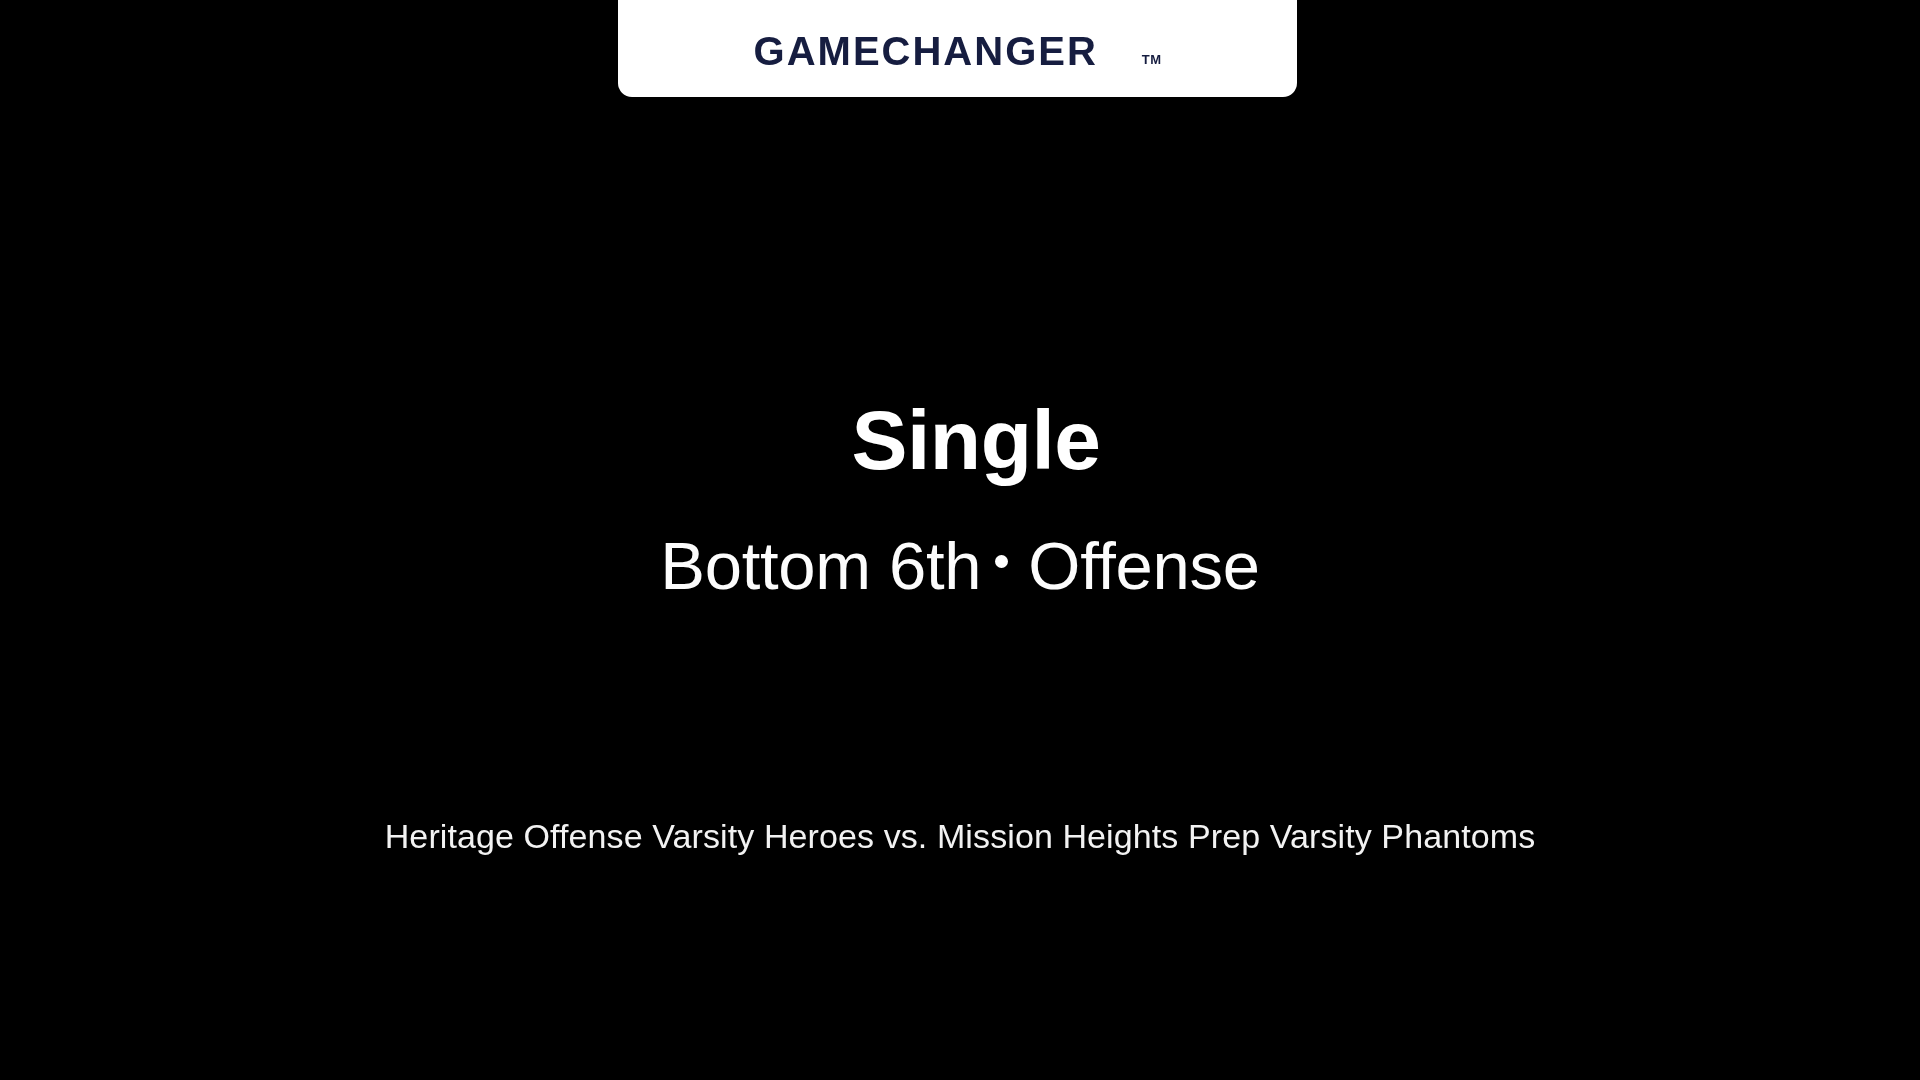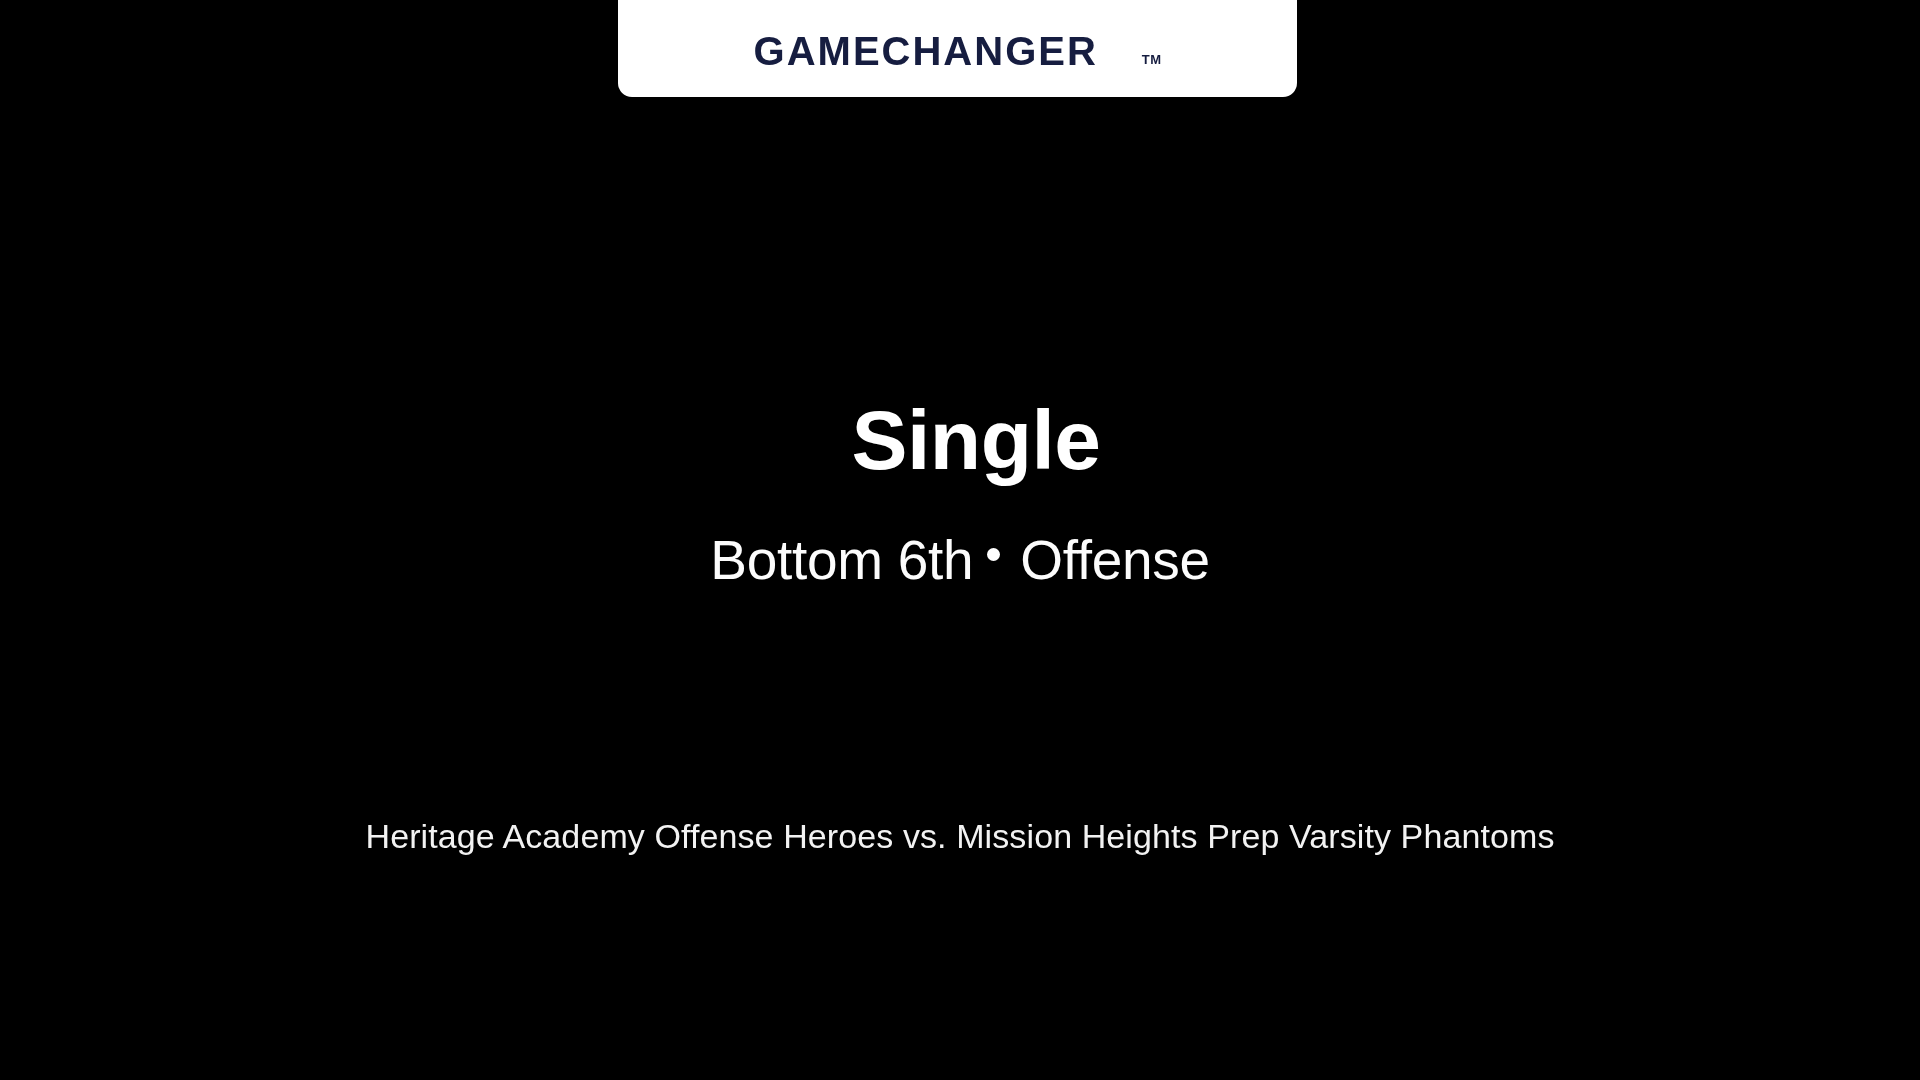--- a/index.html
+++ b/index.html
@@ -94,21 +94,21 @@
     letter-spacing: -0.5px;
   }
 
   .play-situation {
     position: absolute;
     top: 532px;
     left: 0;
     width: 1920px;
     font-family: "Liberation Sans", sans-serif;
     font-weight: 400;
-    font-size: 55px;
+    font-size: 67px;
     line-height: 1.02;
     color: #fcfcfc;
     letter-spacing: -0.3px;
     white-space: nowrap;
   }
 
   .situation-inning,
   .situation-side {
     display: inline;
   }
@@ -154,17 +154,17 @@
   </div>
 
   <div class="content">
 
     <div class="play-title">Single</div>
 
     <div class="play-situation">
       <span class="situation-inning">Bottom 6th</span><span class="situation-sep"></span><span class="situation-side">Offense</span>
     </div>
 
-    <div class="matchup">Heritage Academy Offense Heroes vs. Mission Heights Prep Varsity Phantoms</div>
+    <div class="matchup">Heritage Offense Varsity Heroes vs. Mission Heights Prep Varsity Phantoms</div>
 
   </div>
 
 </div>
 
 </body></html>

